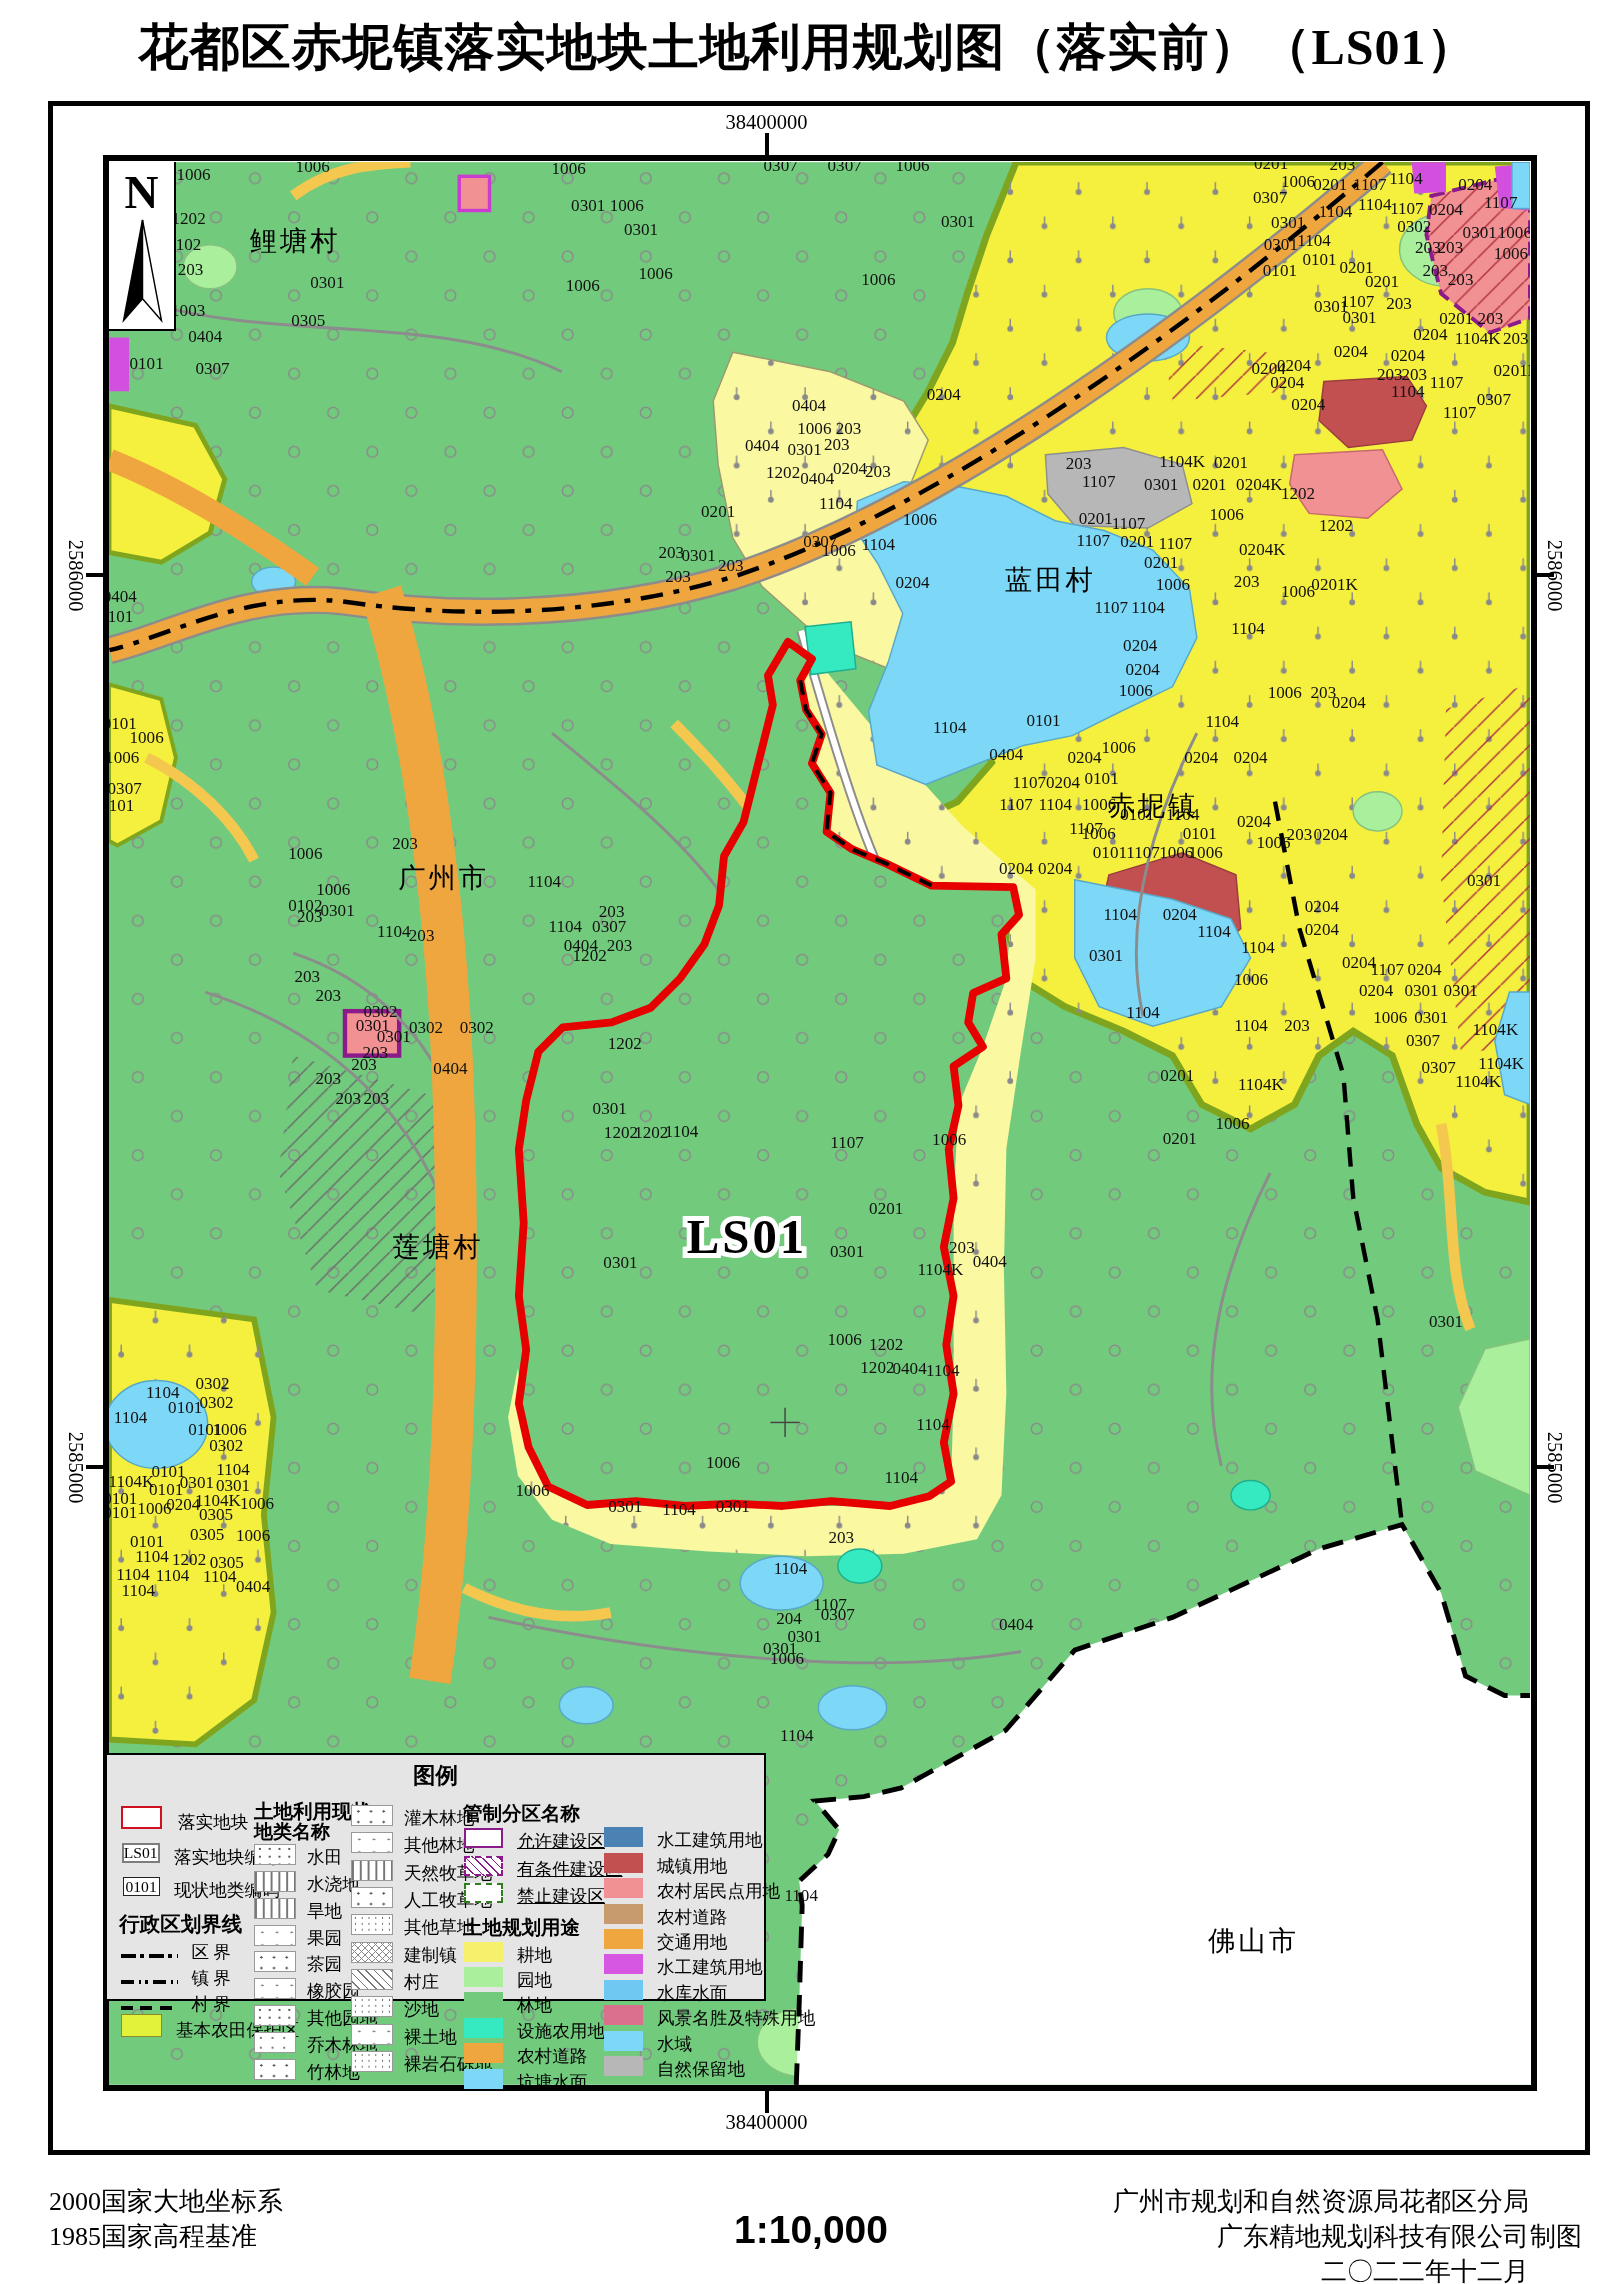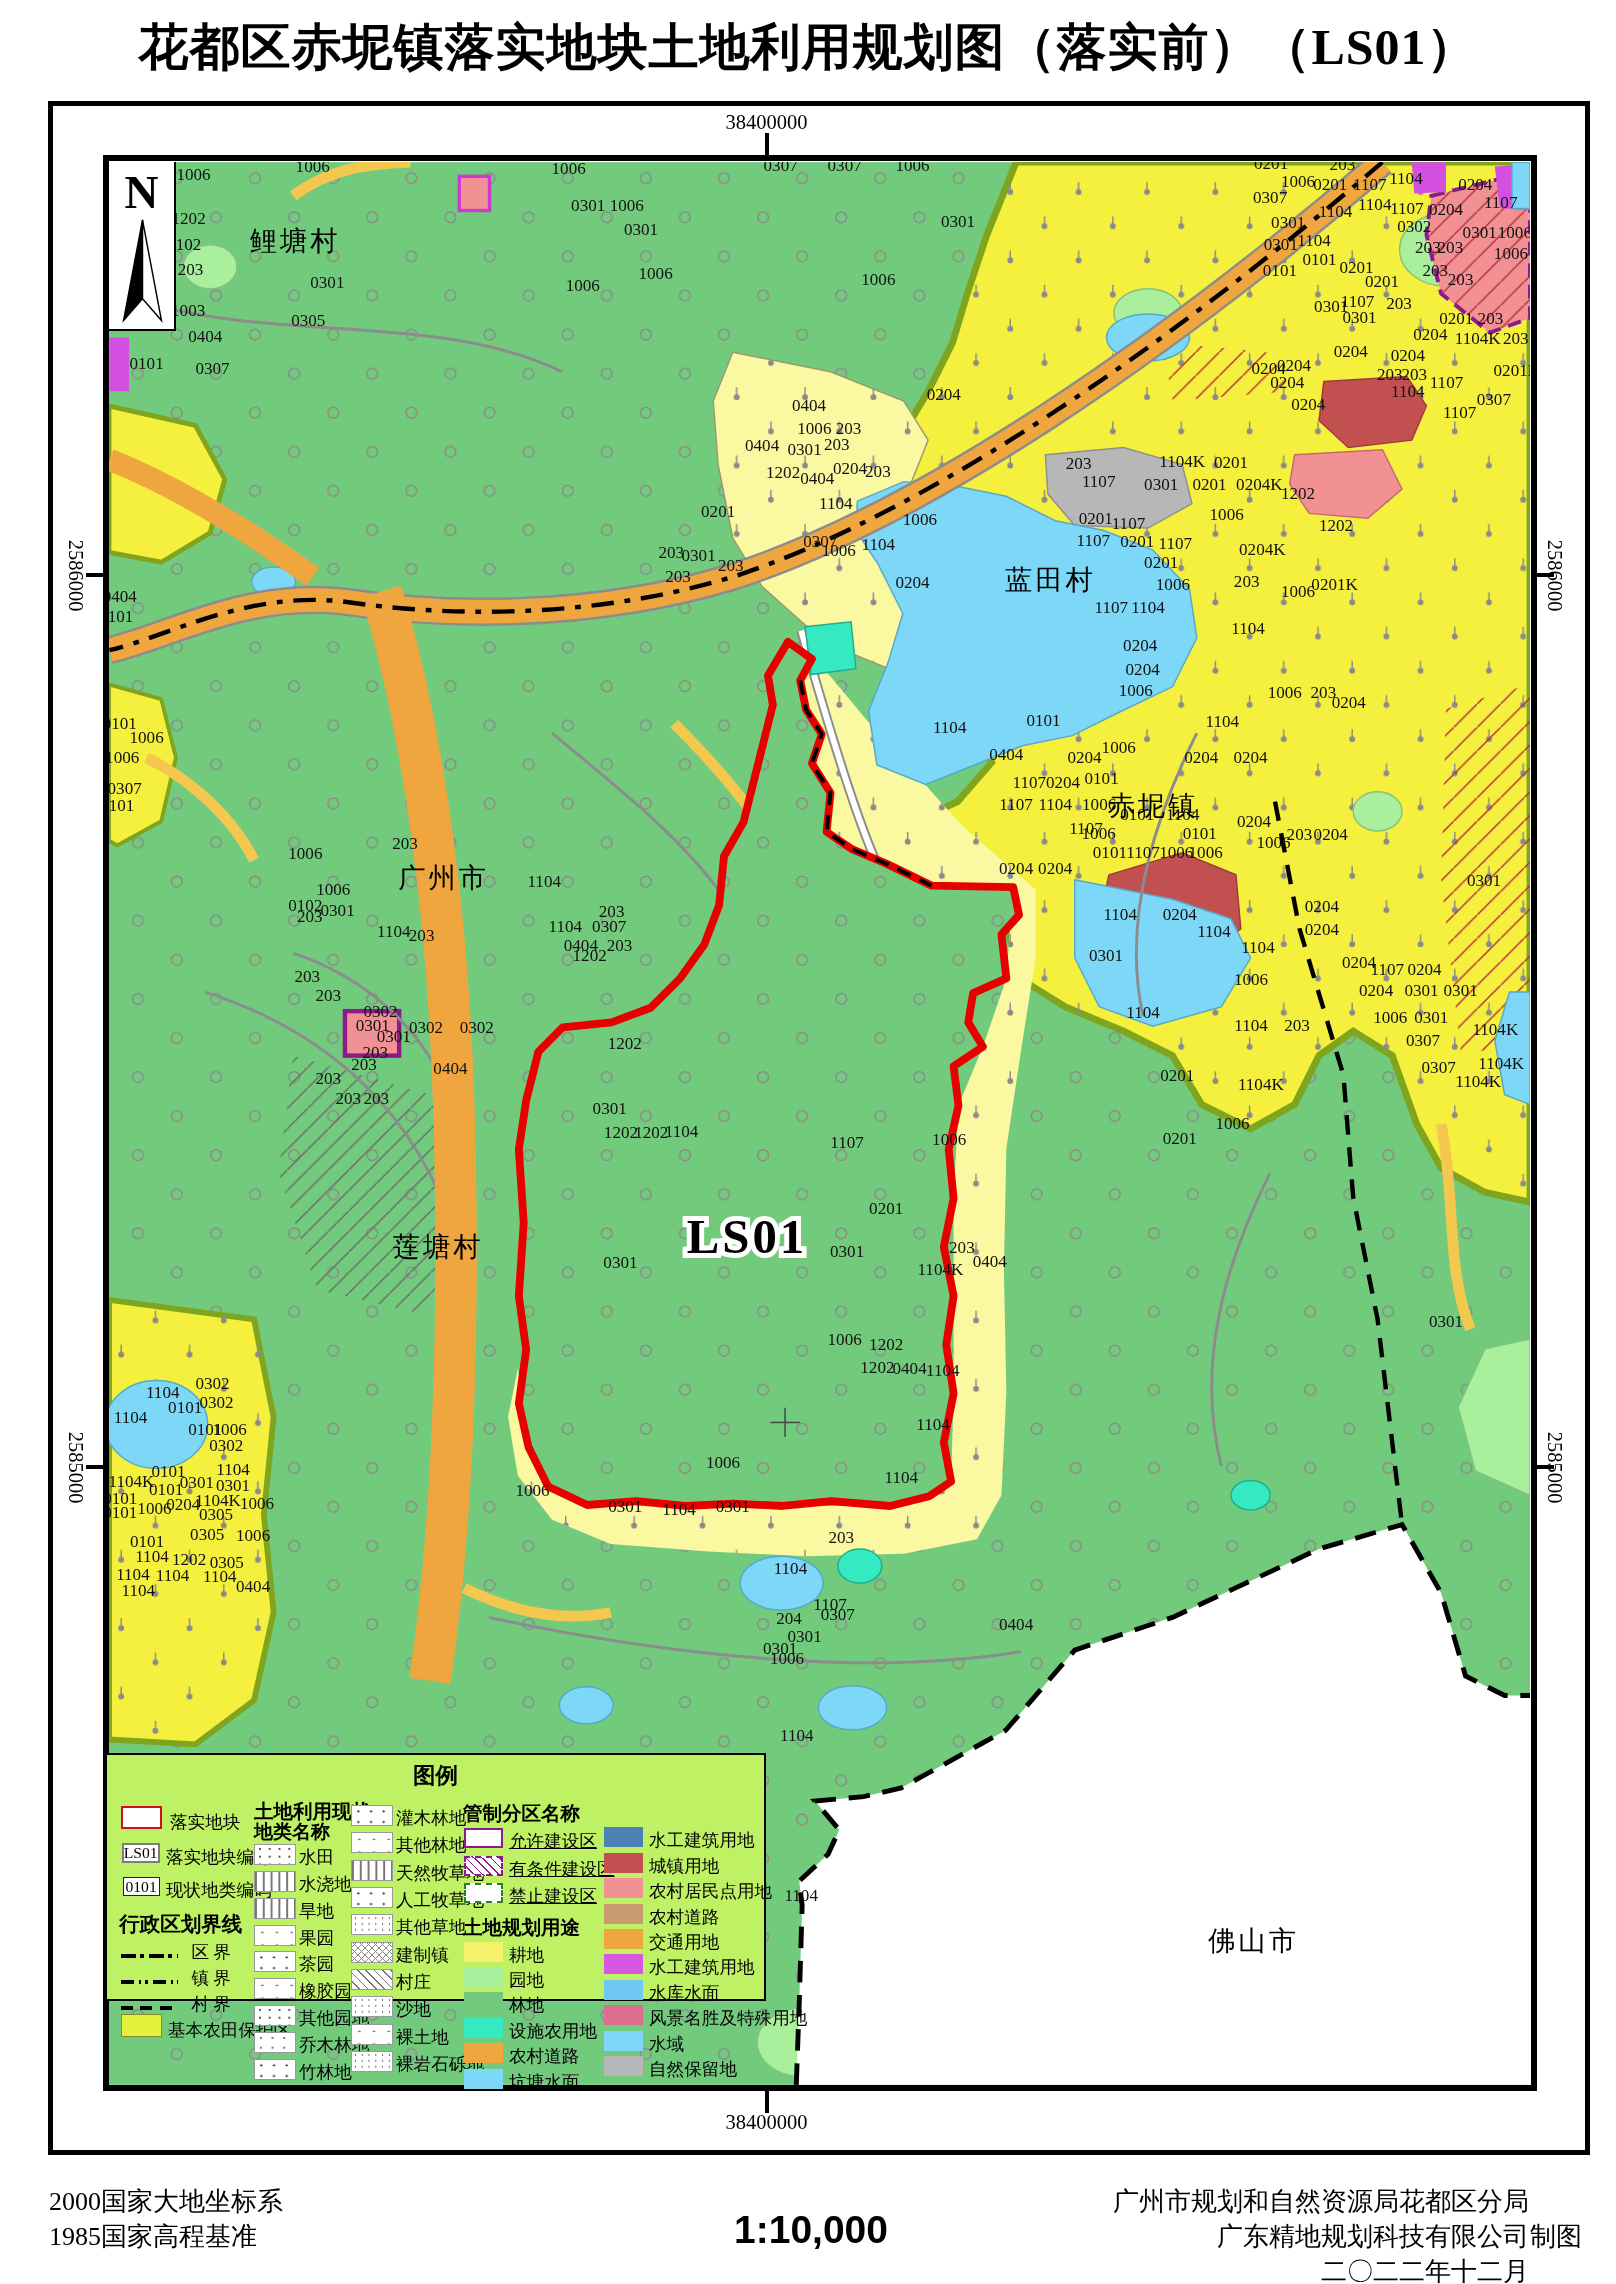--- a/index.html
+++ b/index.html
@@ -11,24 +11,24 @@
   #map-svg{left:109px;top:162px;}
   .coord{font-size:20.5px;}
   .coord.h{width:195px;text-align:center;margin-left:-98px;}
   .coord.v{width:195px;text-align:center;margin-left:-98px;transform:rotate(90deg);}
   .tick-v{width:3.9px;background:#000;}
   .tick-h{height:3.9px;background:#000;}
   
   #north-box{left:109px;top:162px;width:67px;height:169px;background:#fff;border-right:2px solid #000;border-bottom:2px solid #000;box-sizing:border-box;}
   #north-box .nletter{position:absolute;top:2.9px;left:0;width:100%;text-align:center;font-size:47px;font-weight:bold;}
   
-  #legend{left:105px;top:1753px;width:661px;height:248px;background:#bef264;border:2.4px solid #000;box-sizing:border-box;font-family:"Liberation Serif","DejaVu Serif",serif;}
+  #legend{left:105px;top:1753px;width:661px;height:248px;background:#e5e5e5;border:2.4px solid #000;box-sizing:border-box;font-family:"Liberation Serif","DejaVu Serif",serif;}
   #legend .hdr{position:absolute;font-weight:bold;}
   #legend-title{top:4.9px;left:0;width:100%;text-align:center;font-size:22.5px;font-weight:bold;}
-  .lg-lbl{font-size:17.6px;white-space:nowrap;}
+  .lg-lbl{font-size:17.6px;white-space:nowrap;margin-left:8px;}
   .sym-box{position:absolute;box-sizing:border-box;background:#fff;}
   #plot-sym{left:13.7px;top:51px;width:41px;height:22.5px;border:2.9px solid #D01020;}
   #plotcode-sym{left:14.7px;top:88px;width:38px;height:19.5px;border:2.4px solid #7d7d7d;text-align:center;font-size:15.6px;line-height:15.6px;}
   #landcode-sym{left:15.6px;top:122px;width:37px;height:18.6px;border:1px solid #222;text-align:center;font-size:15.6px;line-height:17.6px;}
   #farm-sym{left:13.7px;top:259px;width:41px;height:22.5px;background:#E2F23B;border:1.5px solid #8a8a2a;}
   .aline{display:inline-block;width:57px;height:3.9px;vertical-align:middle;}
   .a-dashdot{background:repeating-linear-gradient(90deg,#000 0 14.7px,transparent 14.7px 19.5px,#000 19.5px 23.5px,transparent 23.5px 28px);}
   .a-dash2dot{background:repeating-linear-gradient(90deg,#000 0 12.7px,transparent 12.7px 17.6px,#000 17.6px 20.5px,transparent 20.5px 24.4px,#000 24.4px 27px,transparent 27px 32px);}
   .a-dash{background:repeating-linear-gradient(90deg,#000 0 11.7px,transparent 11.7px 19.5px);}
   .admin-row{position:absolute;left:13.7px;height:19.5px;}

